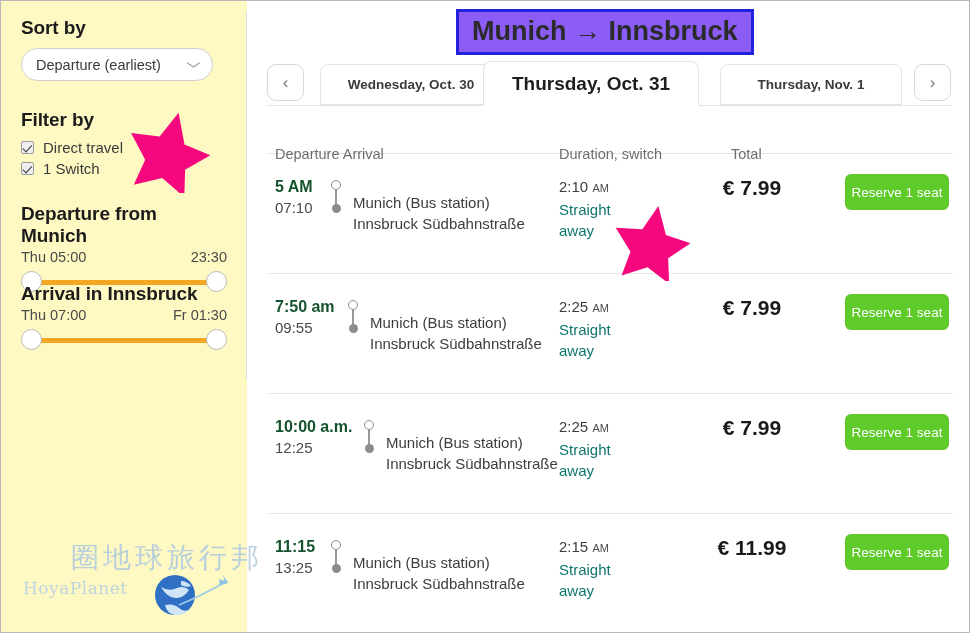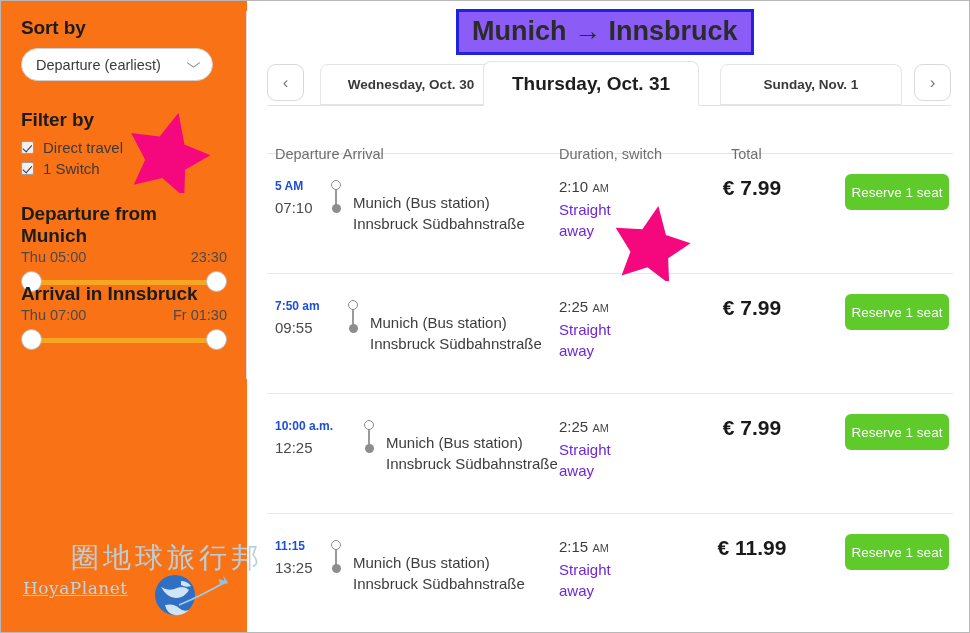--- a/index.html
+++ b/index.html
@@ -14,21 +14,21 @@
     width: 970px; height: 633px;
     background: #ffffff;
     border: 1px solid #b8b8b8;
     overflow: hidden;
   }
 
   
   #sidebar {
     position: absolute; left: 0; top: 0;
     width: 246px; height: 633px;
-    background: #f97316;
+    background: #fef9c3;
   }
   #sidebar-divider {
     position: absolute; left: 245px; top: 10px;
     width: 1px; height: 368px;
     background: #dedede;
   }
 
   .side-heading {
     font-size: 19px; font-weight: bold; color: #1c1c1c;
     letter-spacing: -0.1px;
@@ -109,21 +109,20 @@
   }
   #wm-cn {
     font-family: Liberation Serif, serif;
     font-size: 28px; color: #b9cfdc; letter-spacing: 4px;
     white-space: nowrap; line-height: 34px; margin-left: 48px;
   }
   #wm-en {
     font-family: "DejaVu Serif", serif;
     font-size: 17px; color: #bfd4e0; letter-spacing: 0.5px;
     line-height: 26px;
-    text-decoration: underline;
   }
   #wm-globe { position: absolute; left: 128px; top: 30px; }
 
   
   #title-box {
     position: absolute; left: 455px; top: 8px;
     border: 3px solid #2222dd;
     background: #8b5cf6;
     padding: 3px 13px 5px 13px;
   }
@@ -189,21 +188,21 @@
   #colhead-duration { left: 292px; }
   #colhead-total { left: 464px; }
 
   .trip-row {
     position: relative; height: 120px;
     border-bottom: 1px solid #e8e8e8;
   }
   .trip-row:last-child { border-bottom: none; }
 
   .times-col { position: absolute; left: 8px; top: 22px; width: 85px; }
-  .time-dep { font-size: 12px; font-weight: bold; color: #1d4ed8; line-height: 21px; white-space: nowrap; }
+  .time-dep { font-size: 16px; font-weight: bold; color: #14532d; line-height: 21px; white-space: nowrap; }
   .time-arr { font-size: 15px; color: #4a4a4a; line-height: 21px; }
 
   .route-icon {
     position: absolute; top: 26px; width: 12px; height: 34px;
   }
   .route-icon .line {
     position: absolute; left: 5px; top: 6px;
     width: 2px; height: 22px; background: #9a9a9a;
   }
   .route-icon .dot-hollow {
@@ -216,21 +215,21 @@
     width: 9px; height: 9px; border-radius: 50%;
     background: #8d8d8d;
   }
 
   .stops-col { position: absolute; top: 38px; }
   .stop-text { font-size: 15px; color: #3d3d3d; line-height: 21px; white-space: nowrap; }
 
   .dur-col { position: absolute; left: 292px; top: 22px; width: 95px; }
   .dur-time { font-size: 15px; color: #3d3d3d; line-height: 21px; }
   .dur-time .ampm { font-size: 11px; color: #4a4a4a; }
-  .dur-note { font-size: 15px; color: #6d28d9; line-height: 21px; }
+  .dur-note { font-size: 15px; color: #0f766e; line-height: 21px; }
 
   .price-col {
     position: absolute; left: 420px; top: 22px; width: 130px;
     text-align: center;
     font-size: 21px; font-weight: bold; color: #1a1a1a;
     white-space: nowrap;
   }
 
   .reserve-btn {
     position: absolute; right: 4px; top: 20px;
@@ -329,21 +328,21 @@
 
     <div id="tab-prev-day" class="datetab">
       <span class="datetab-label">Wednesday, Oct. 30</span>
     </div>
 
     <div id="tab-active-day" class="datetab">
       <span class="datetab-label">Thursday, Oct. 31</span>
     </div>
 
     <div id="tab-next-day" class="datetab">
-      <span class="datetab-label">Sunday, Nov. 1</span>
+      <span class="datetab-label">Thursday, Nov. 1</span>
     </div>
 
     <div id="nav-next" class="navbtn">
       <span class="navbtn-glyph">›</span>
     </div>
   </div>
   <div id="tabs-underline"></div>
 
   <div id="results">
 

